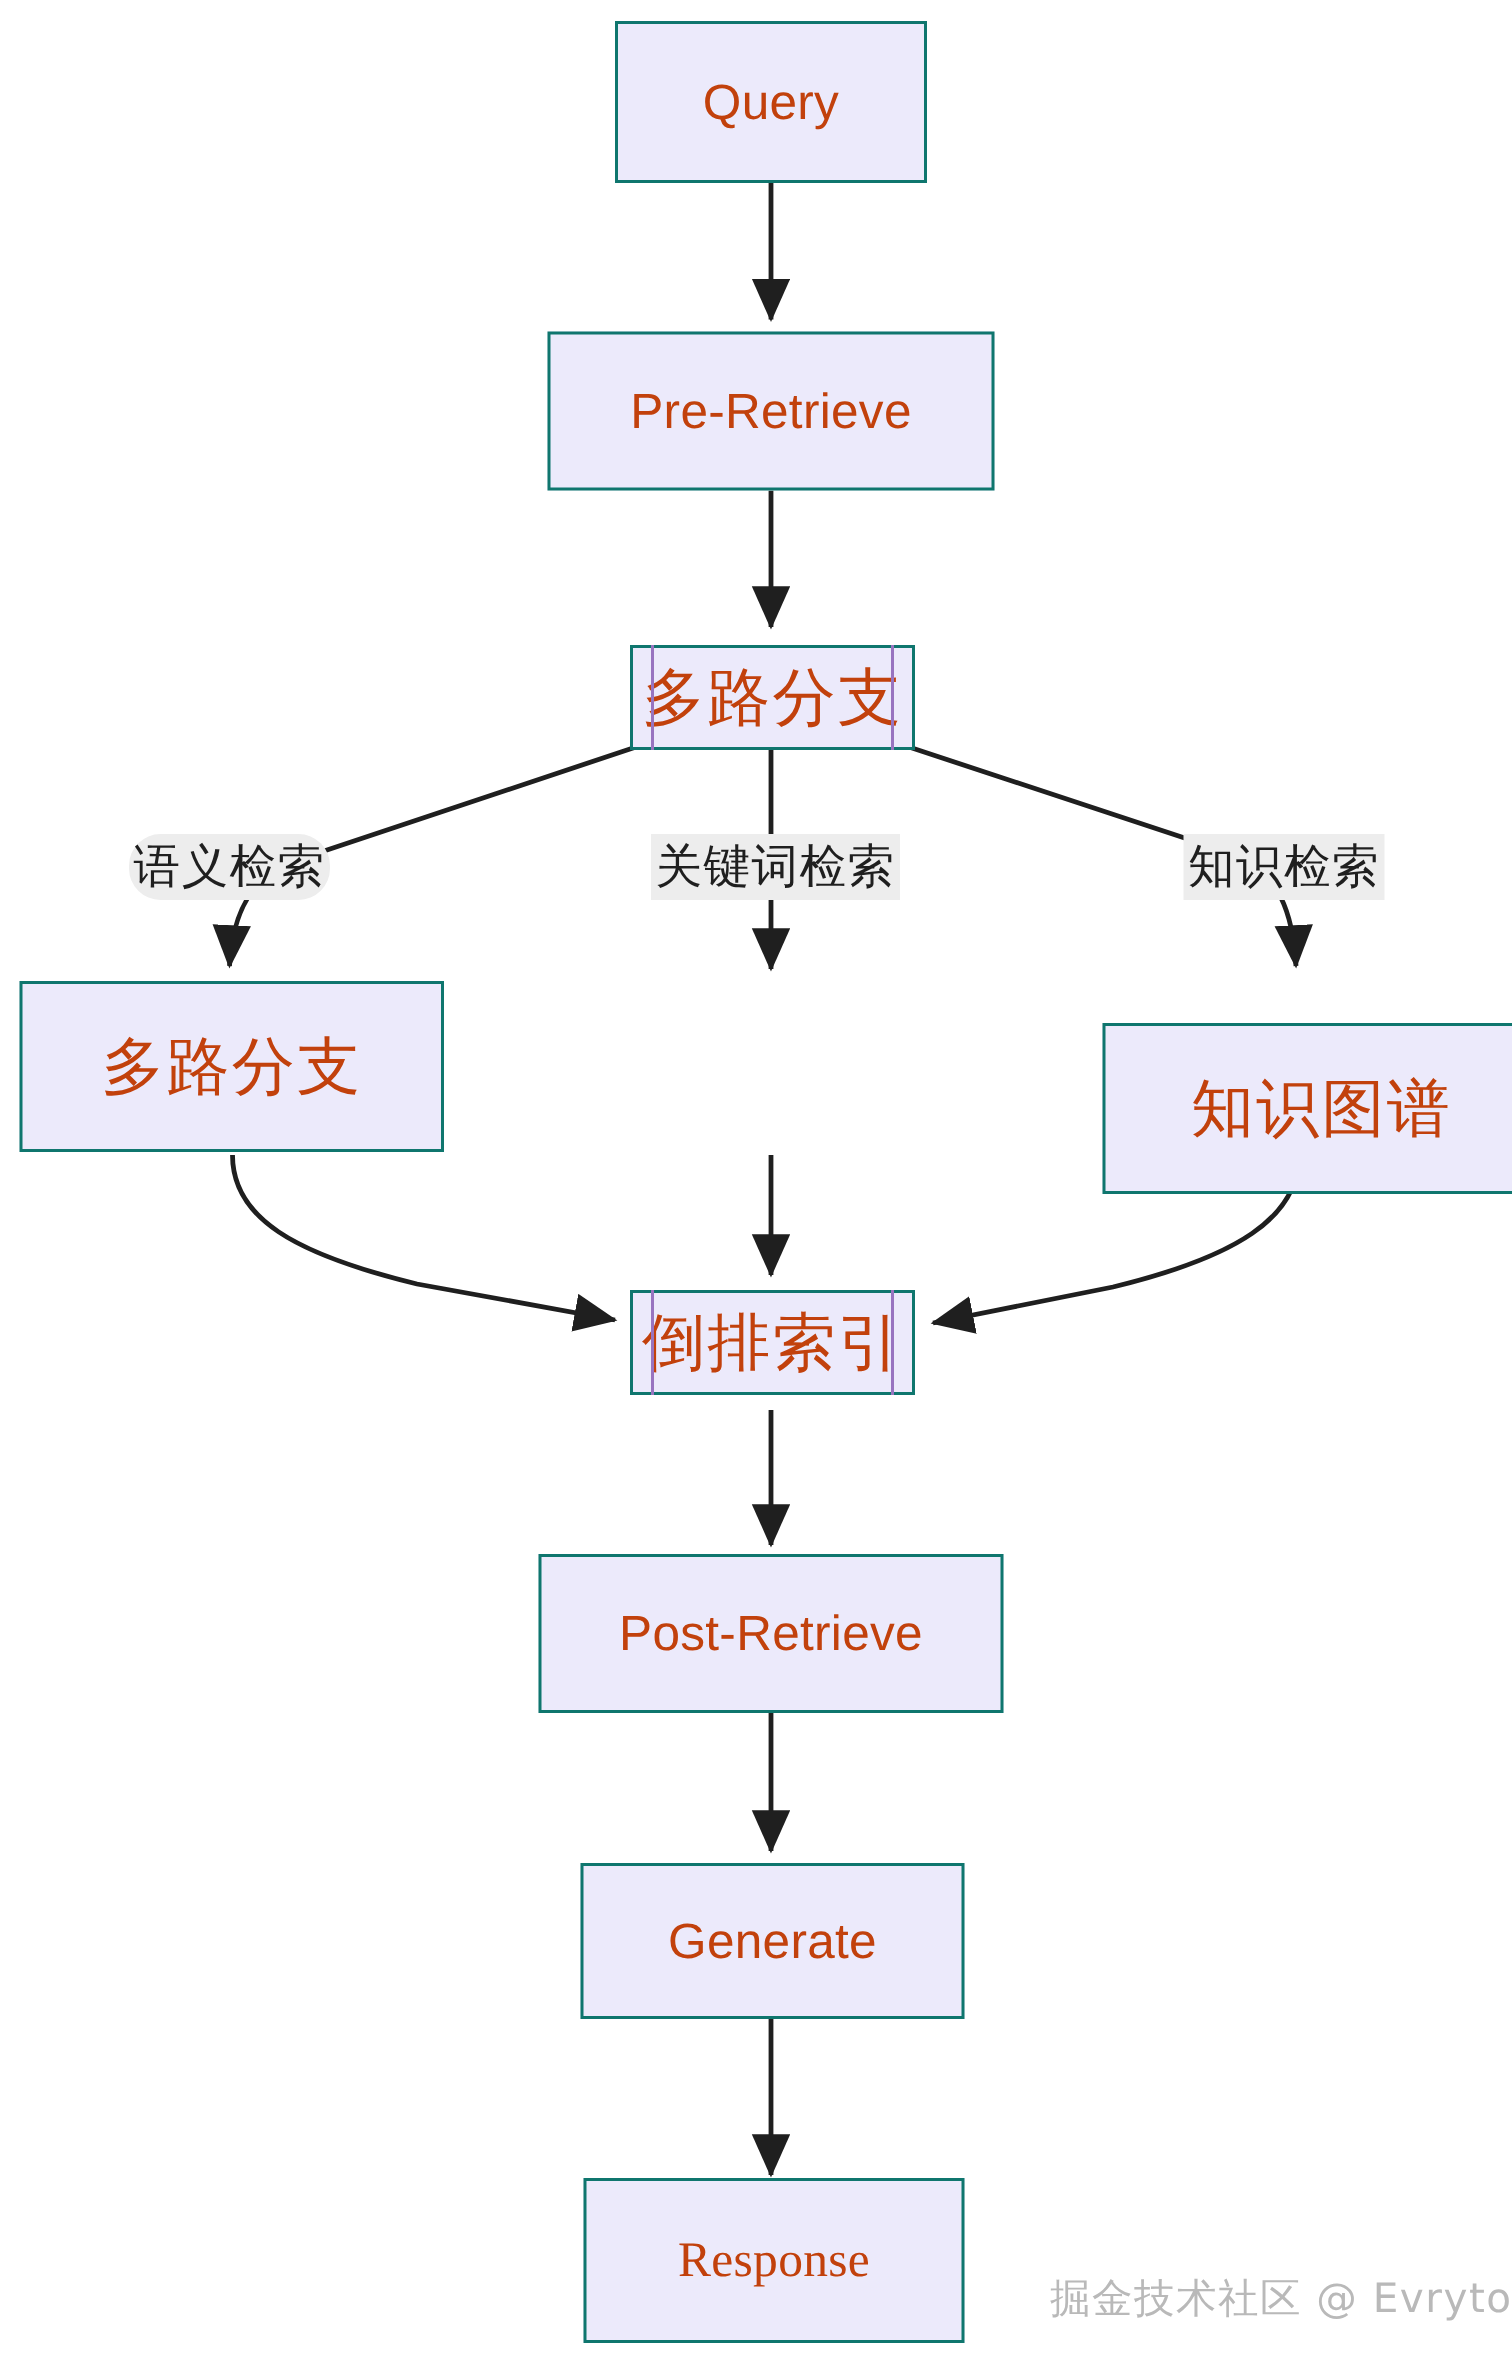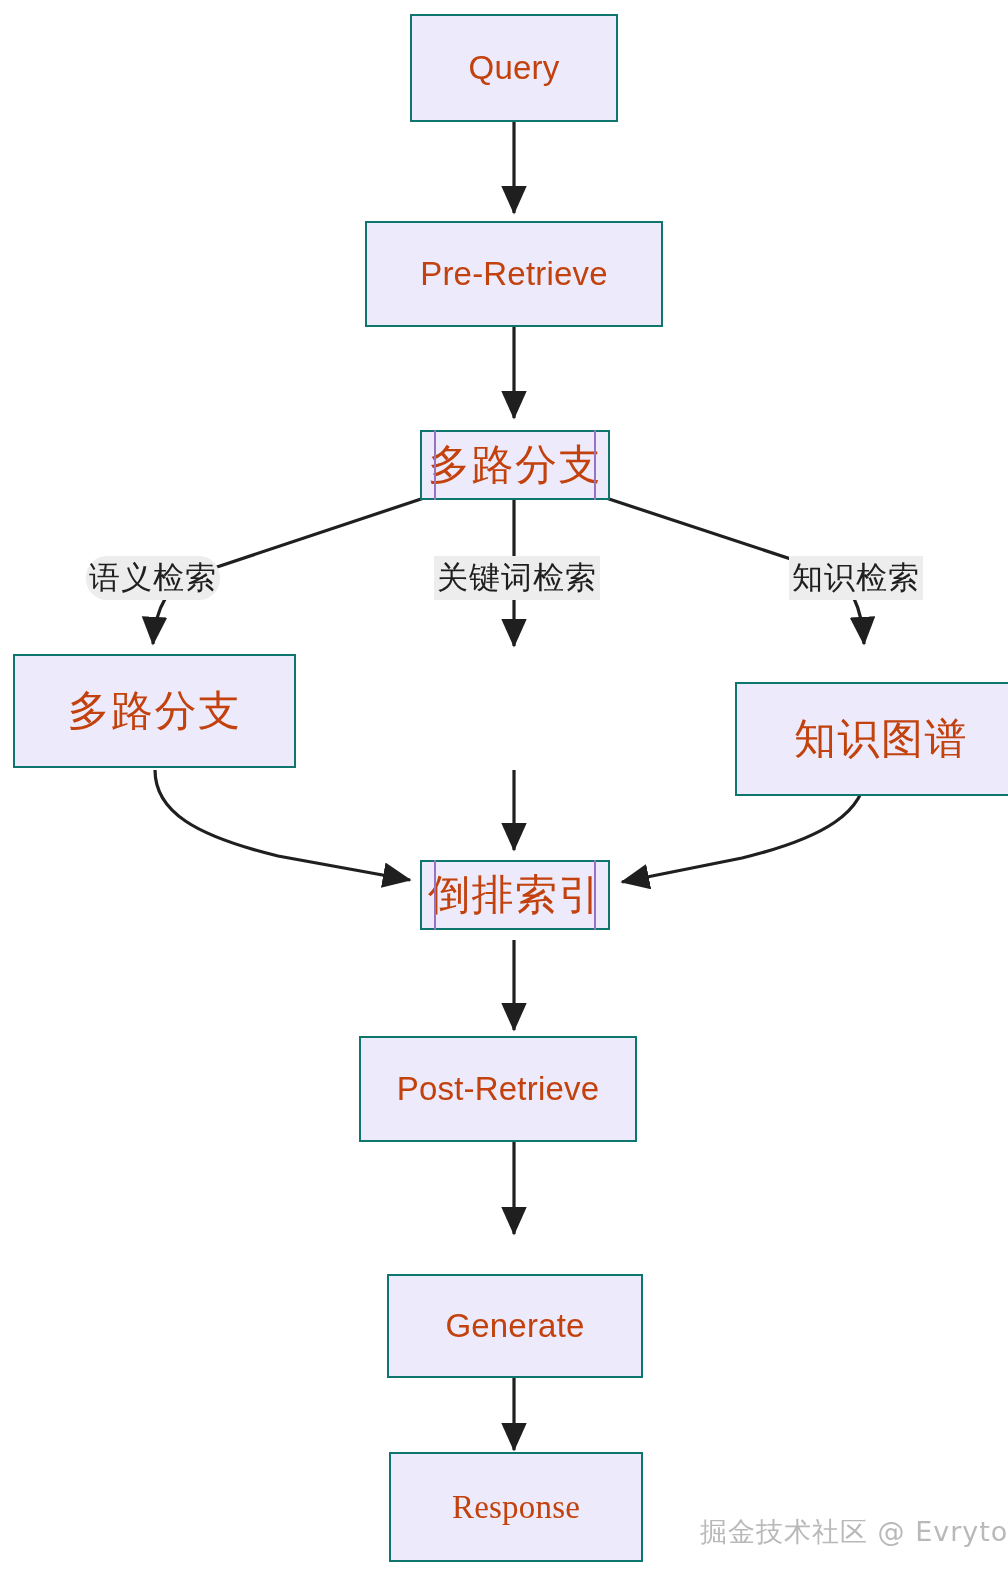--- a/index.html
+++ b/index.html
@@ -131,25 +131,25 @@
 
 
   <div class="node cjk" style="left:735px; top:682px; width:292px; height:114px;">
     <span class="label">知识图谱</span>
   </div>
 
   <div class="node cjk subroutine" style="left:420px; top:860px; width:190px; height:70px;">
     <span class="label">倒排索引</span>
   </div>
 
-  <div class="node lat" style="left:359px; top:1036px; width:278px; height:106px;">
+  <div class="node lat" style="left:359px; top:1036px; width:310px; height:106px;">
     <span class="label">Post-Retrieve</span>
   </div>
 
-  <div class="node lat" style="left:387px; top:1242px; width:256px; height:104px;margin-top:32px;">
+  <div class="node lat" style="left:387px; top:1242px; width:256px; height:104px;">
     <span class="label">Generate</span>
   </div>
 
   <div class="node lat" style="left:389px; top:1452px; width:254px; height:110px;font-family:Liberation Serif, serif;">
     <span class="label">Response</span>
   </div>
 
   <div class="watermark" style="left:700px; top:1514px;">掘金技术社区 @ Evrytos</div>
 
 </div>

